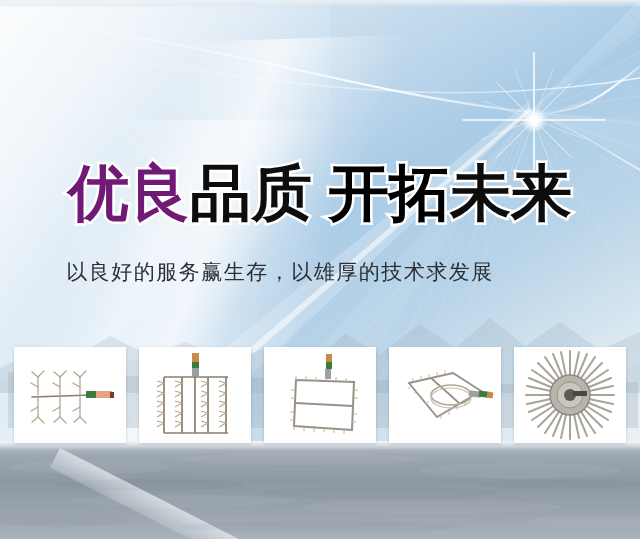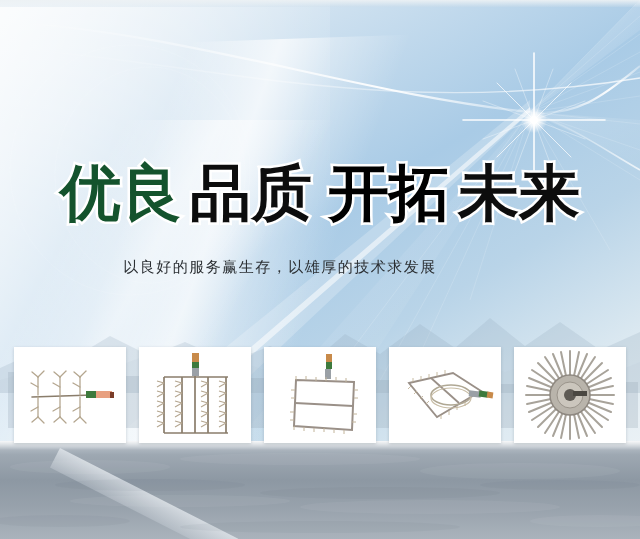--- a/index.html
+++ b/index.html
@@ -72,29 +72,29 @@
     position:absolute;left:0;top:163px;width:640px;
     text-align:center;white-space:nowrap;
     font-size:61px;line-height:1;font-weight:bold;
     letter-spacing:0px;
   }
   .headline span{
     -webkit-text-stroke:5px #ffffff;
     paint-order:stroke fill;
     text-shadow:0 1px 0 rgba(255,255,255,.9);
   }
-  .hl-blue{color:#14532d;}
-  .hl-black{color:#0d0d0d;margin-left:8px;}
+  .hl-blue{color:#701a75;}
+  .hl-black{color:#0d0d0d;}
   .hl-orange{color:#000000;}
   .hl-gap{display:inline-block;width:16px;}
 
   
   .subtitle{
     position:absolute;left:0;top:258px;width:560px;text-align:center;
-    font-size:15px;color:#2b2f33;letter-spacing:1.5px;white-space:nowrap;
+    font-size:21px;color:#2b2f33;letter-spacing:1.5px;white-space:nowrap;
   }
 
   
   .cards{
     position:absolute;left:14px;top:347px;width:612px;height:96px;
     display:flex;justify-content:space-between;
   }
   .card{
     width:112px;height:96px;background:#ffffff;
     box-shadow:0 1px 3px rgba(90,105,120,.28);

